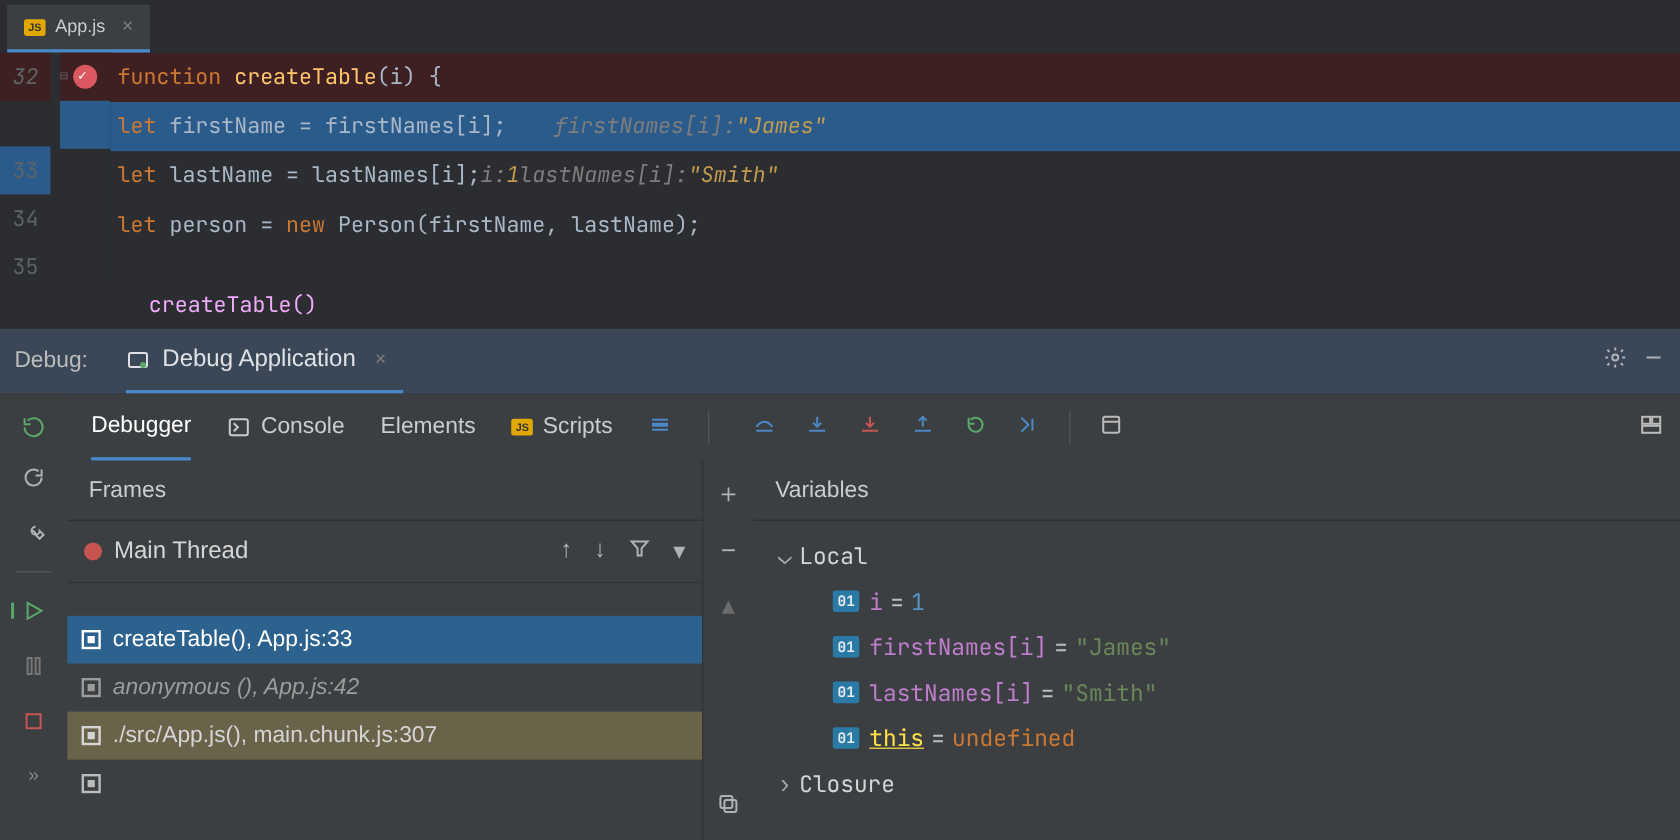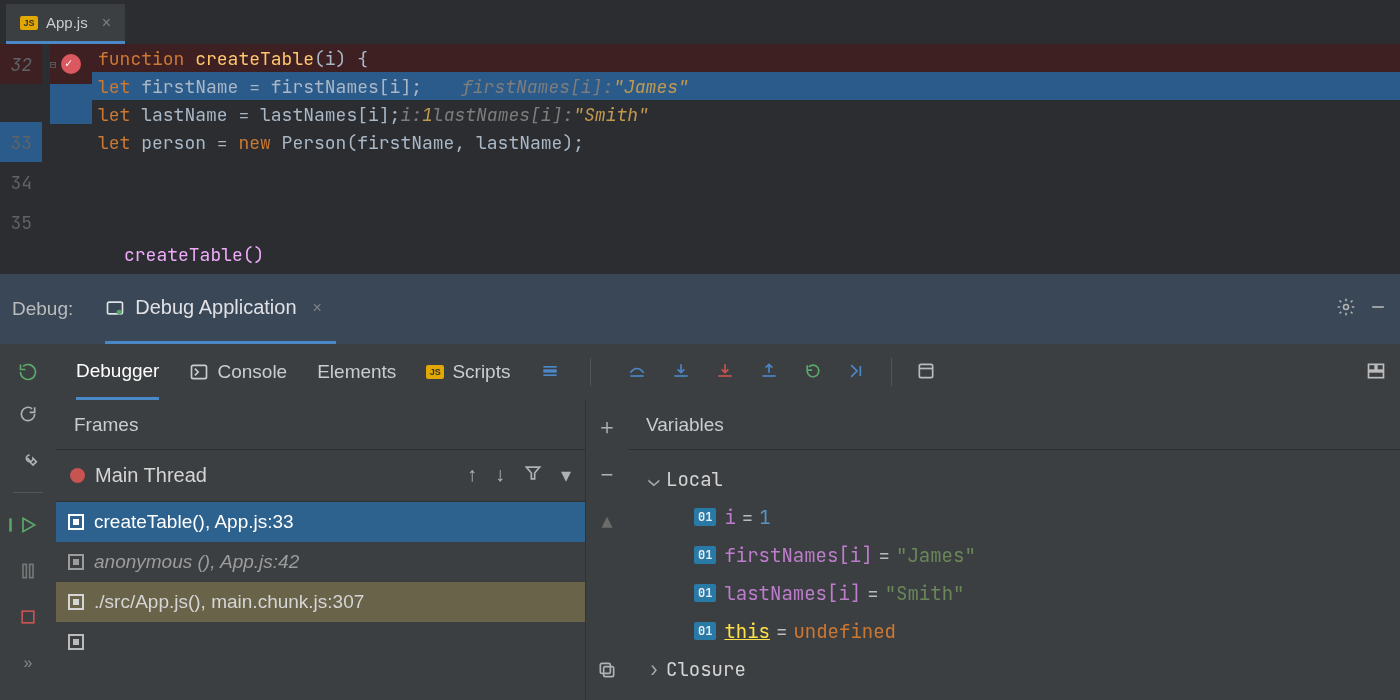--- a/index.html
+++ b/index.html
@@ -44,36 +44,36 @@
   
   .filetabs { height: 44px; background: var(--bg-editor); display:flex; align-items:flex-end; padding-left:6px; }
   .filetab { height:40px; display:flex; align-items:center; gap:8px; padding:0 14px; background:var(--bg-tab-active); border-bottom:3px solid var(--tab-underline); color:var(--fg-light); }
   .jsbadge { width:18px; height:14px; background:#e0a800; border-radius:2px; display:flex; align-items:center; justify-content:center; font-size:9px; font-weight:bold; color:#333; }
   .closex { color:var(--fg-dim); margin-left:6px; font-size:16px; }
   
   .editor { display:flex; height:190px; background:var(--bg-editor); }
   .gutter-lnum { width:50px; background:var(--bg-editor); color:#606366; text-align:right; padding-right:8px; }
   .gutter-icons { width:42px; background:var(--bg-editor); position:relative; }
   .code-col { flex:1; position:relative; }
-  .code-line { height:28px; display:flex; align-items:center; padding-left:6px; white-space:pre; }
+  .code-line { height:41px; display:flex; align-items:center; padding-left:6px; white-space:pre; }
   .ln { height:40px; display:flex; align-items:center; justify-content:flex-end; padding-right:10px; }
   .hl-row-cell { background:var(--bg-line-hl) !important; }
   .gic { height:40px; display:flex; align-items:center; justify-content:center; position:relative; }
   .bp-icon { width:20px; height:20px; background:#db5860; border-radius:50%; position:relative; }
   .bp-icon::after { content:"✓"; color:#fff; font-size:12px; position:absolute; top:1px; left:4px; }
   .fold { position:absolute; left:0; top:13px; color:#606366; font-size:11px; }
   .kw { color: var(--orange); }
   .fn { color: var(--yellow); }
   .id { color: var(--code-fg); }
   .hint { color: var(--hint); font-style: italic; }
   .hintv { color: var(--hint-val); font-style: italic; }
   .inlay { margin-left: 40px; }
   .crumbs { height:40px; display:flex; align-items:center; padding-left:124px; color:#f0abfc; }
   
-  .dbgheader { height:70px; background:#3a4757; display:flex; align-items:center; padding:0 12px; gap:12px; }
+  .dbgheader { height:54px; background:#3a4757; display:flex; align-items:center; padding:0 12px; gap:12px; }
   .dbgheader .title { color:#bbb; font-size:19px; margin-right:20px; }
   .runconf { display:flex; align-items:center; gap:10px; color:#dfe1e5; font-size:20px; height:100%; border-bottom:3px solid var(--tab-underline); padding-right:14px; }
   .spacer { flex:1; }
   .gear, .minbtn { color:var(--icon); font-size:20px; }
   
   .dbgtabs { height:56px; background:var(--bg-darker); display:flex; align-items:center; }
   .dbgtabs-content { flex:1; display:flex; align-items:center; gap:30px; padding-left:20px; }
   .dtab { font-size:19px; color:var(--fg-light); height:56px; display:flex; align-items:center; }
   .dtab.active { border-bottom:3px solid var(--tab-underline); color:#fff; }
   .dtab .ticon { margin-right:8px; }
@@ -81,21 +81,21 @@
   .tbicons { display:flex; gap:24px; align-items:center; margin-left:6px; }
   
   .lower { flex:1; display:flex; background:var(--bg-darker); }
   .sideicons { width:56px; background:var(--bg-darker); display:flex; flex-direction:column; align-items:center; gap:18px; padding-top:0; }
   .sideicons .sbtn { width:28px; height:28px; display:flex; align-items:center; justify-content:center; color:var(--icon); font-size:20px; }
   .frames-pane { width:530px; display:flex; flex-direction:column; border-right:1px solid #323232; }
   .pane-header { height:50px; background:var(--bg-darker); display:flex; align-items:center; padding:0 18px; font-size:19px; color:var(--fg-light); border-bottom:1px solid #2d2f30; }
   .thread-header { height:52px; display:flex; align-items:center; padding:0 14px; gap:10px; font-size:20px; color:#d5d5d5; border-bottom:1px solid #323232; }
   .thread-header .dot { width:15px; height:15px; border-radius:50%; background:#c75450; }
   .thread-header .pushright { margin-left:auto; display:flex; gap:18px; color:var(--icon); }
-  .framelist { flex:1; overflow:hidden; }
+  .framelist { flex:1; overflow:hidden;margin-top:27px; }
   .frame { height:40px; display:flex; align-items:center; padding:0 12px; gap:10px; font-size:19px; color:#bbb; }
   .frame.sel-blue { background:var(--select-blue); color:#fff; }
   .frame.sel-gold { background:var(--select-gold); color:#d5d5d5; }
   .frame.ital { font-style:italic; color:#9c9c9c; }
   .frame-ico { width:16px; height:16px; border:2px solid currentColor; display:inline-block; position:relative; flex-shrink:0; }
   .frame-ico::before { content:""; position:absolute; left:3px; top:3px; width:6px; height:6px; background:currentColor; }
   .midicons { width:42px; display:flex; flex-direction:column; align-items:center; padding-top:12px; gap:20px; color:var(--icon); font-size:22px; }
   .vars-pane { flex:1; display:flex; flex-direction:column; }
   .vars-list { padding:10px 14px; font-size:19px; }
   .vrow { display:flex; align-items:center; height:38px; }

